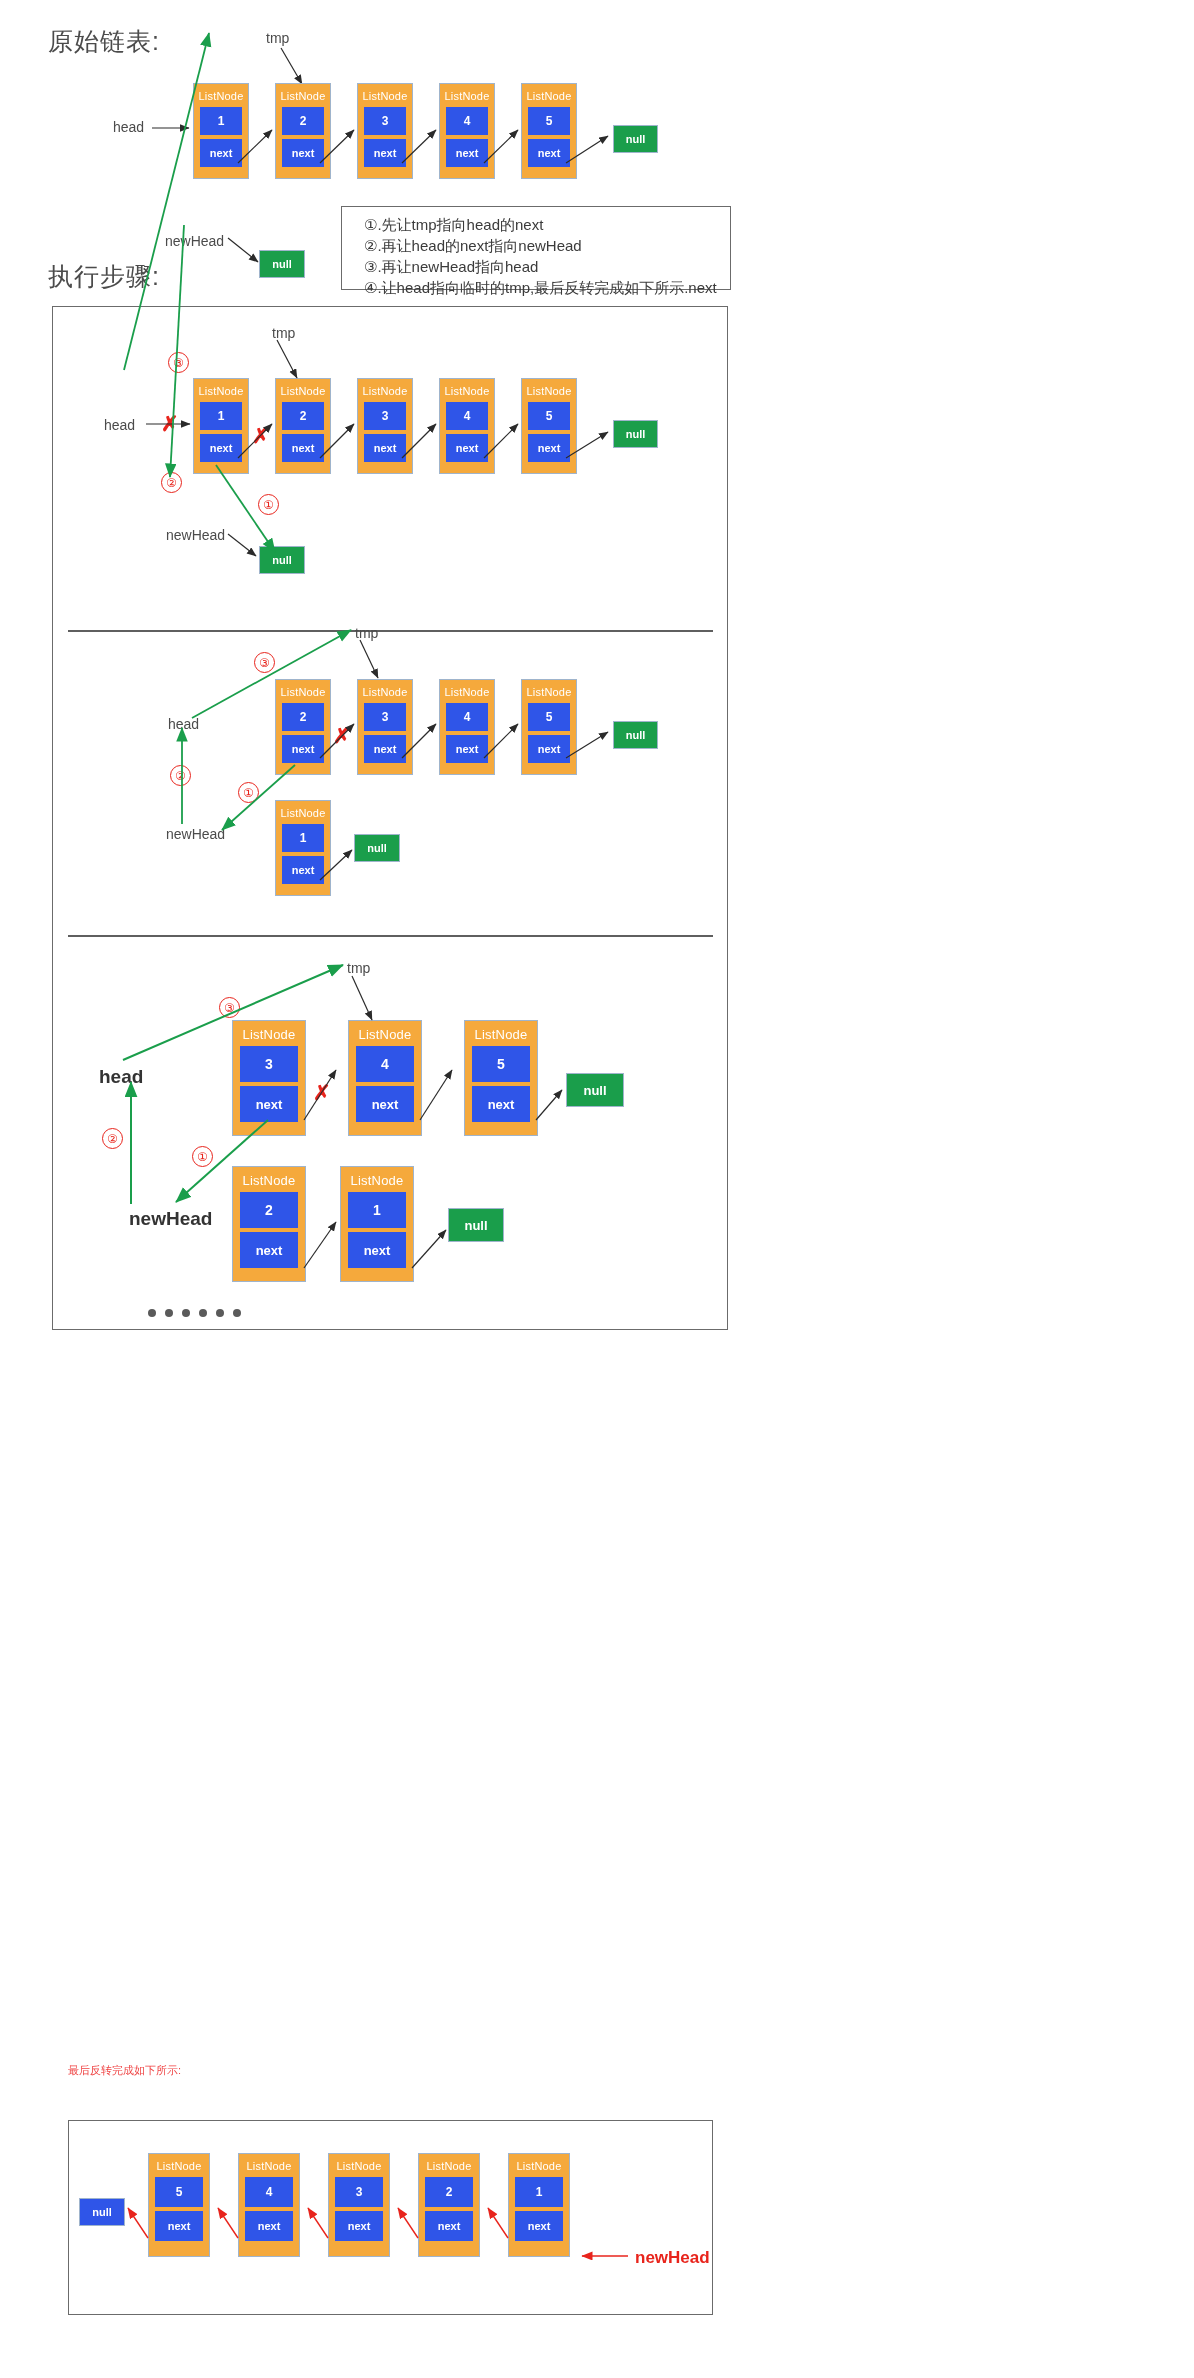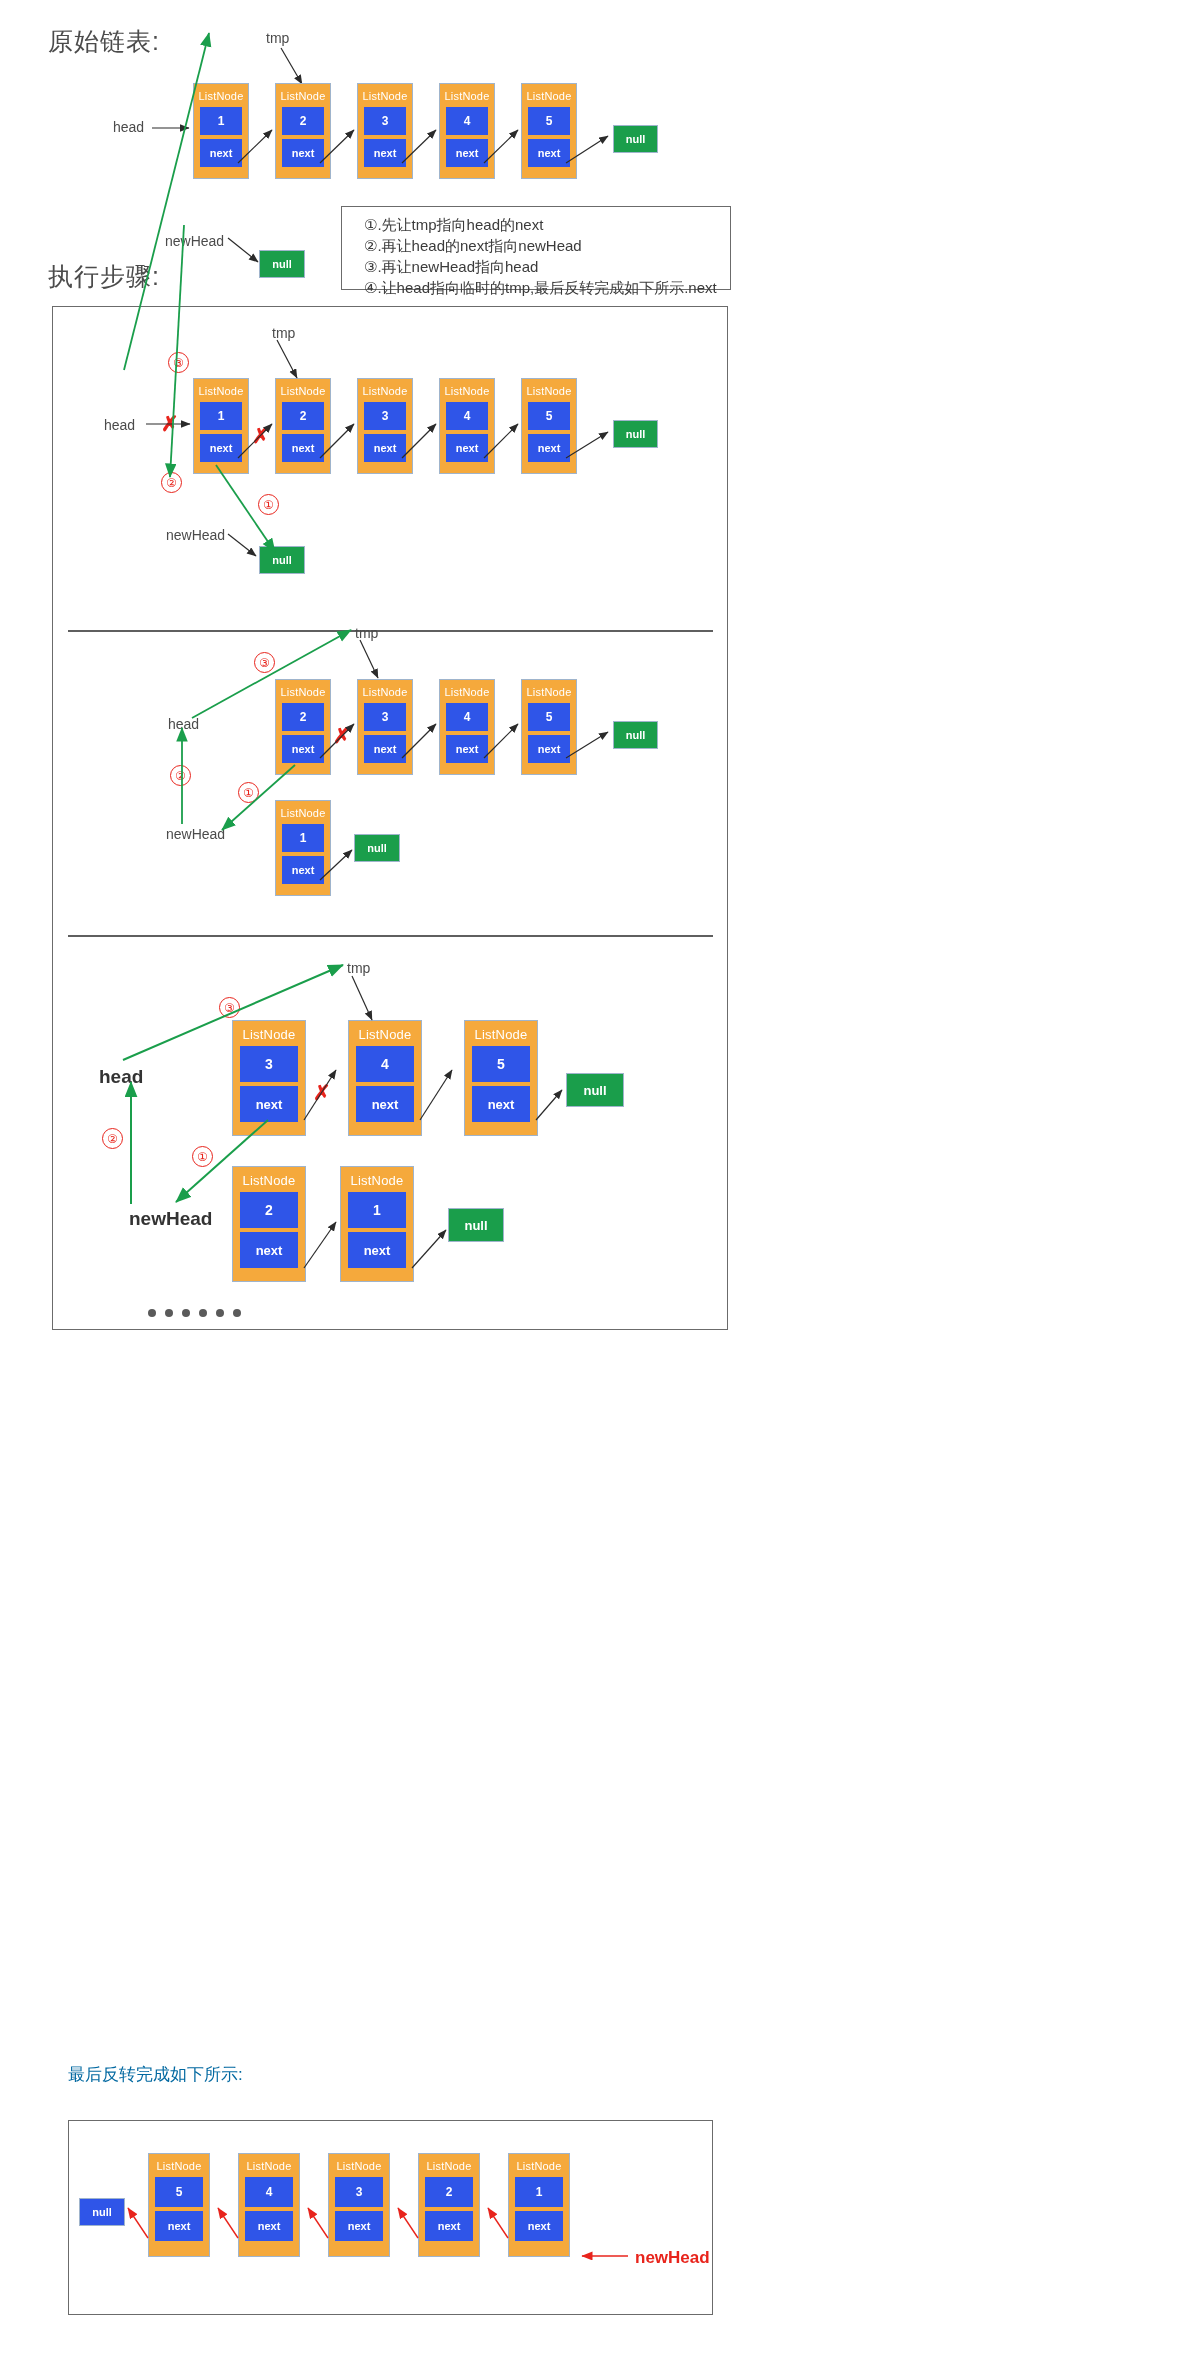--- a/index.html
+++ b/index.html
@@ -7,21 +7,21 @@
     width:1194px;height:2378px;position:relative;overflow:hidden;
     font-family:"Liberation Sans","DejaVu Sans",sans-serif;
     color:#404040;
   }
   .abs{position:absolute;}
 
   
   .sec-title{
     font-size:25px;color:#4b4b4b;letter-spacing:1px;white-space:nowrap;
   }
-  .sub-title{font-size:17px;color:#0369a1;white-space:nowrap;}
+  .sub-title{font-size:11px;color:#ef4444;white-space:nowrap;}
 
   
   .panel{border:1.6px solid #6b6b6b;background:#ffffff;box-sizing:border-box;}
   .divider{background:#5f5f5f;height:2px;}
 
   
   .node{
     background:#f5a93c;border:1px solid #9fb4cc;box-sizing:border-box;
     display:flex;flex-direction:column;align-items:center;
   }

